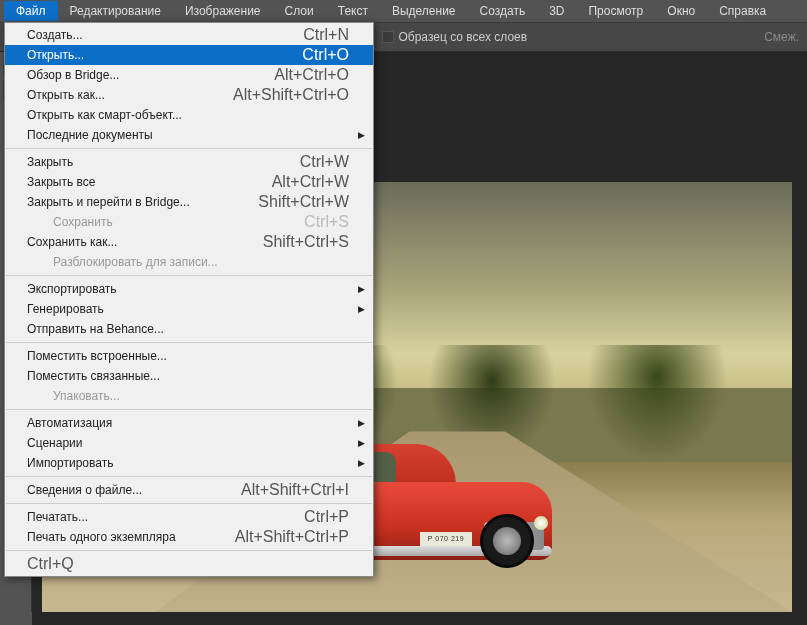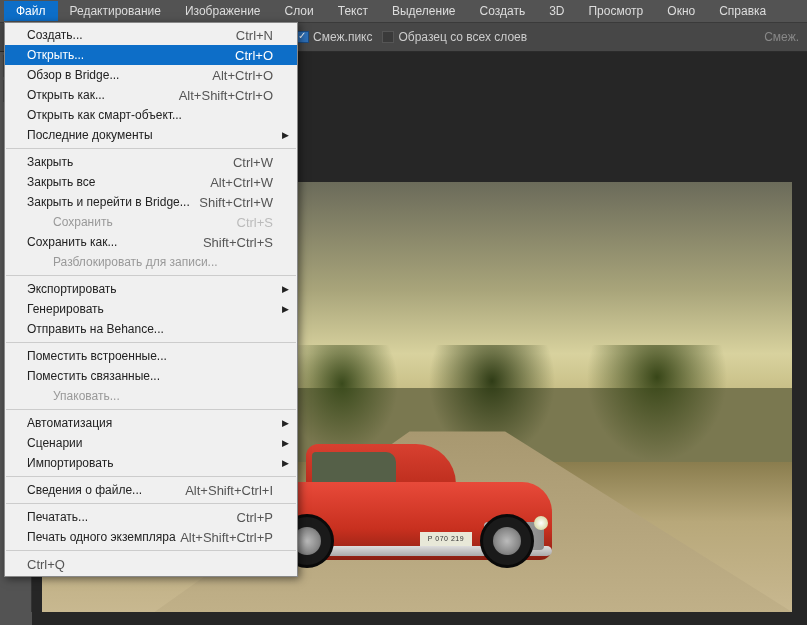--- a/index.html
+++ b/index.html
@@ -41,26 +41,26 @@
 .windshield { position:absolute; bottom:58%; left:20%; width:28%; height:32%; background:#556048; border-radius:4px 10px 2px 2px; }
 .wheel { position:absolute; bottom:-8px; width:54px; height:54px; background:#1a1a1a; border-radius:50%; border:3px solid #0a0a0a; }
 .wheel::after { content:""; position:absolute; inset:10px; background:radial-gradient(circle,#bbb 0%,#888 60%,#555 100%); border-radius:50%; }
 .wheel.front { right:18px; }
 .wheel.rear { left:28px; }
 .grille { position:absolute; bottom:10px; right:8px; width:60px; height:28px; background:linear-gradient(90deg,#bbb,#888); border-radius:4px; }
 .bumper { position:absolute; bottom:4px; left:0; right:0; height:10px; background:linear-gradient(180deg,#ddd,#aaa); border-radius:6px; }
 .headlight { position:absolute; bottom:30px; right:4px; width:14px; height:14px; background:radial-gradient(circle,#fff,#cc8); border-radius:50%; }
 .plate { position:absolute; bottom:14px; right:80px; width:52px; height:14px; background:#e8e8d8; font-size:7px; color:#333; text-align:center; line-height:14px; letter-spacing:0.5px; }
 
-.dropdown { position:absolute; left:4px; top:22px; width:294px; background:#f0f0f0; border:1px solid #888; box-shadow:2px 2px 8px rgba(0,0,0,.5); color:#222; z-index:100; padding:2px 0; }
+.dropdown { position:absolute; left:4px; top:22px; width:370px; background:#f0f0f0; border:1px solid #888; box-shadow:2px 2px 8px rgba(0,0,0,.5); color:#222; z-index:100; padding:2px 0; }
 .dropdown .row { display:flex; align-items:center; height:20px; padding:0 24px 0 22px; position:relative; }
 .dropdown .row.selected { background:#0d6ec8; color:#fff; }
 .dropdown .row.disabled { color:#999;padding-left:48px; }
 .dropdown .lbl { flex:1; }
-.dropdown .sc { color:#555; font-size:13px; }
+.dropdown .sc { color:#555; font-size:16px; }
 .dropdown .row.selected .sc { color:#fff;text-align:center; }
 .dropdown .row.disabled .sc { color:#bbb; }
 .dropdown .arrow { position:absolute; right:8px; font-size:9px; }
 .dropdown hr { border:none; border-top:1px solid #ccc; margin:3px 1px; }
 </style>
 </head>
 <body>
 
 <div class="menubar">
     <div class="item active">Файл</div>

